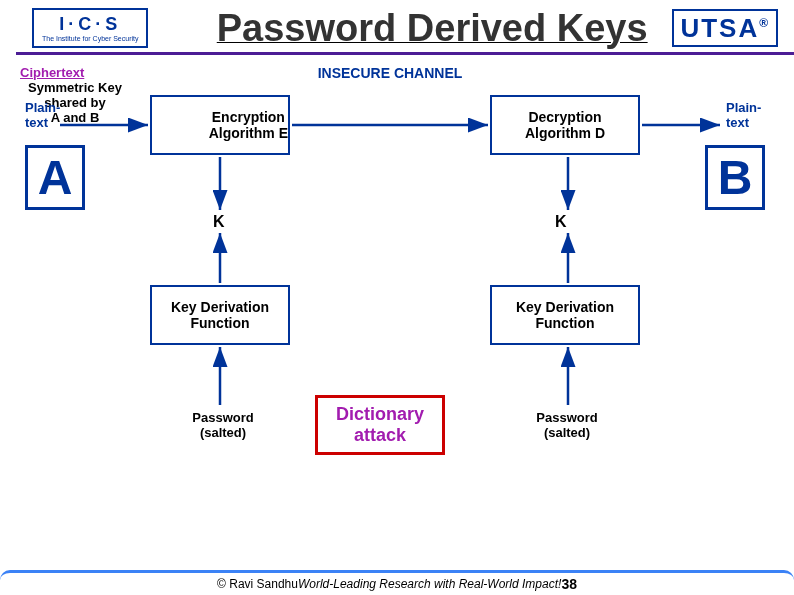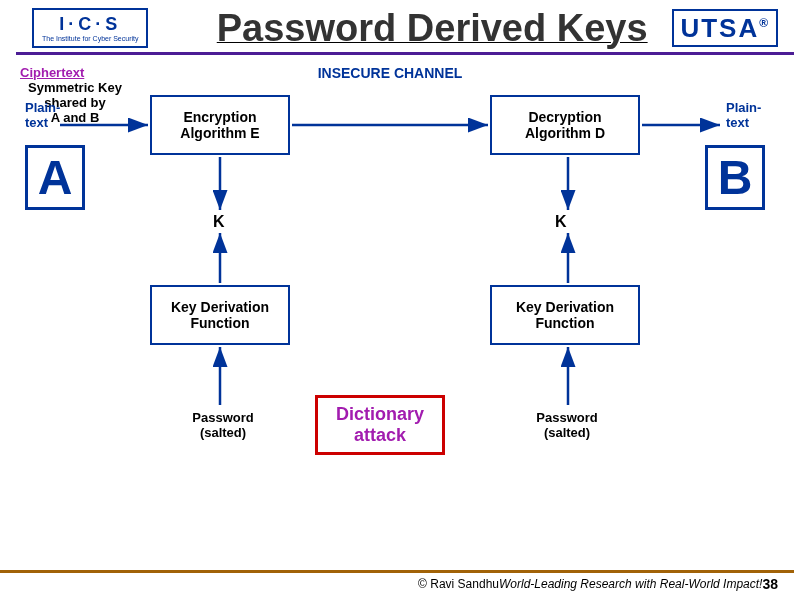--- a/index.html
+++ b/index.html
@@ -94,20 +94,21 @@
       font-weight: bold;
       font-size: 14px;
       color: #000;
     }
 
     .enc-box {
       left: 130px;
       top: 30px;
       width: 140px;
       height: 60px;
+      justify-content: flex-end;
     }
     .dec-box {
       left: 470px;
       top: 30px;
       width: 150px;
       height: 60px;
     }
     .kdf-left-box {
       left: 130px;
       top: 220px;
@@ -233,26 +234,27 @@
       height: 420px;
       pointer-events: none;
     }
 
     
     .footer {
       position: absolute;
       bottom: 0;
       left: 0;
       right: 0;
-      border-top: 3px solid #a16207;
-      display: flex;
-      align-items: center;
-      justify-content: flex-end;
+      border-top: 3px solid #3b82f6;
+      display: flex;
+      align-items: center;
+      justify-content: center;
       padding: 3px 16px;
       background: #fff;
+      border-radius: 10px;
     }
     .footer-left {
       font-size: 12px;
       color: #000;
     }
     .footer-center {
       font-size: 12px;
       font-style: italic;
       color: #000;
     }

